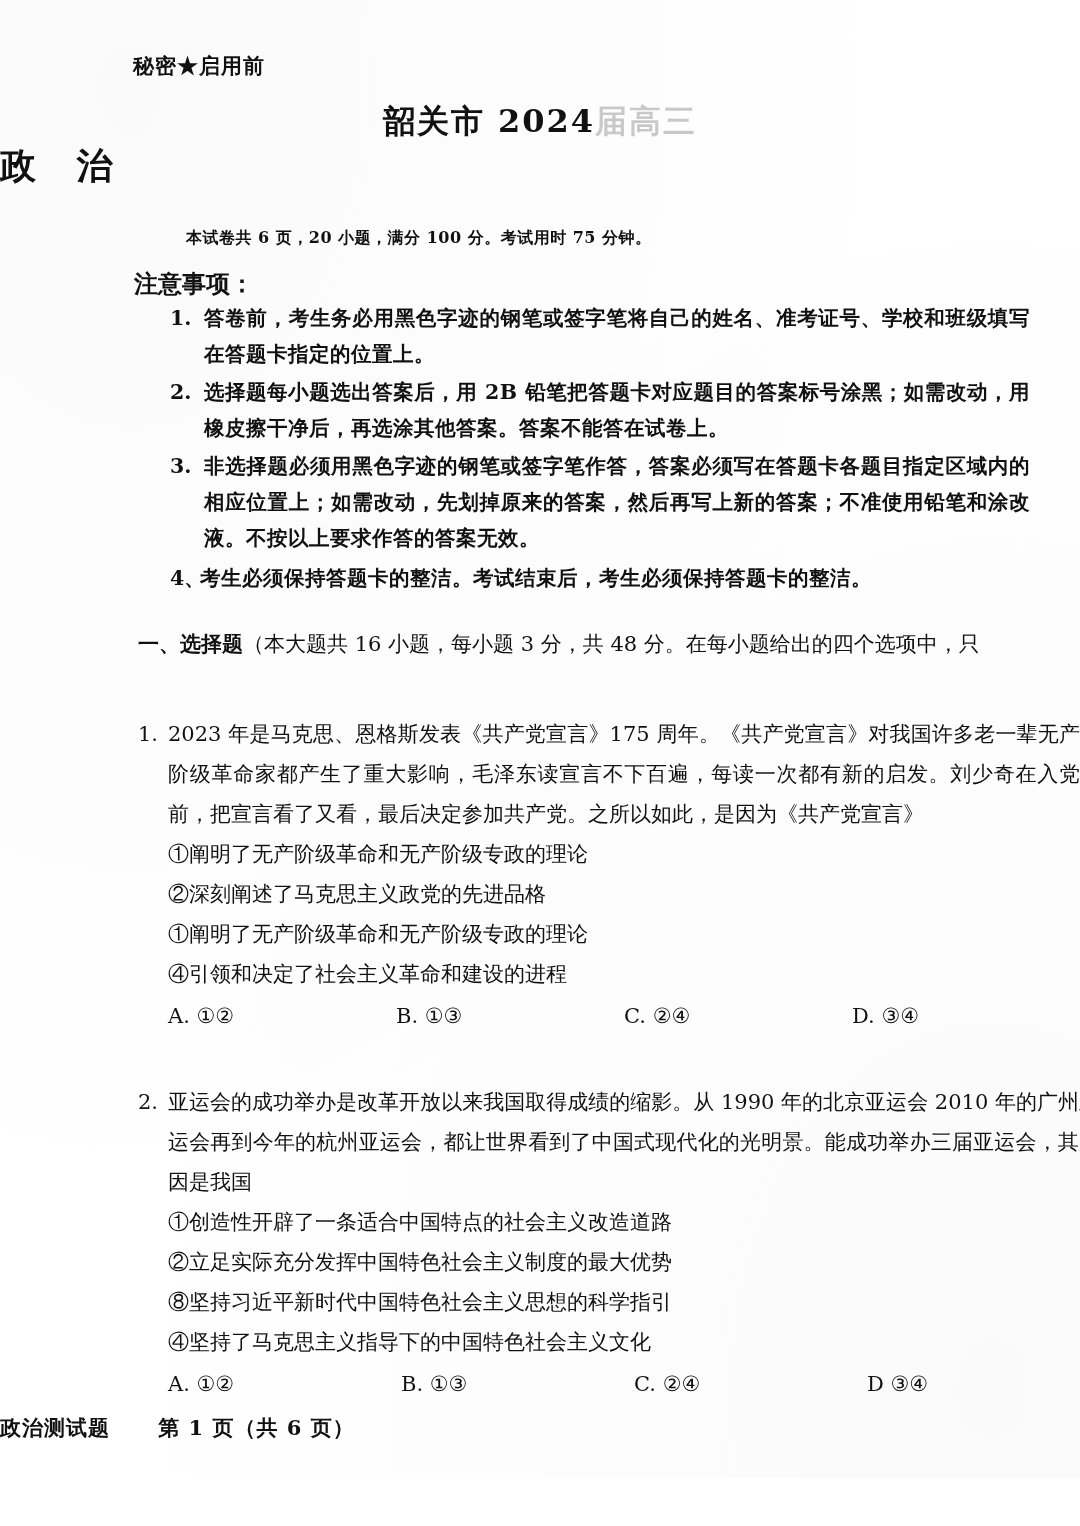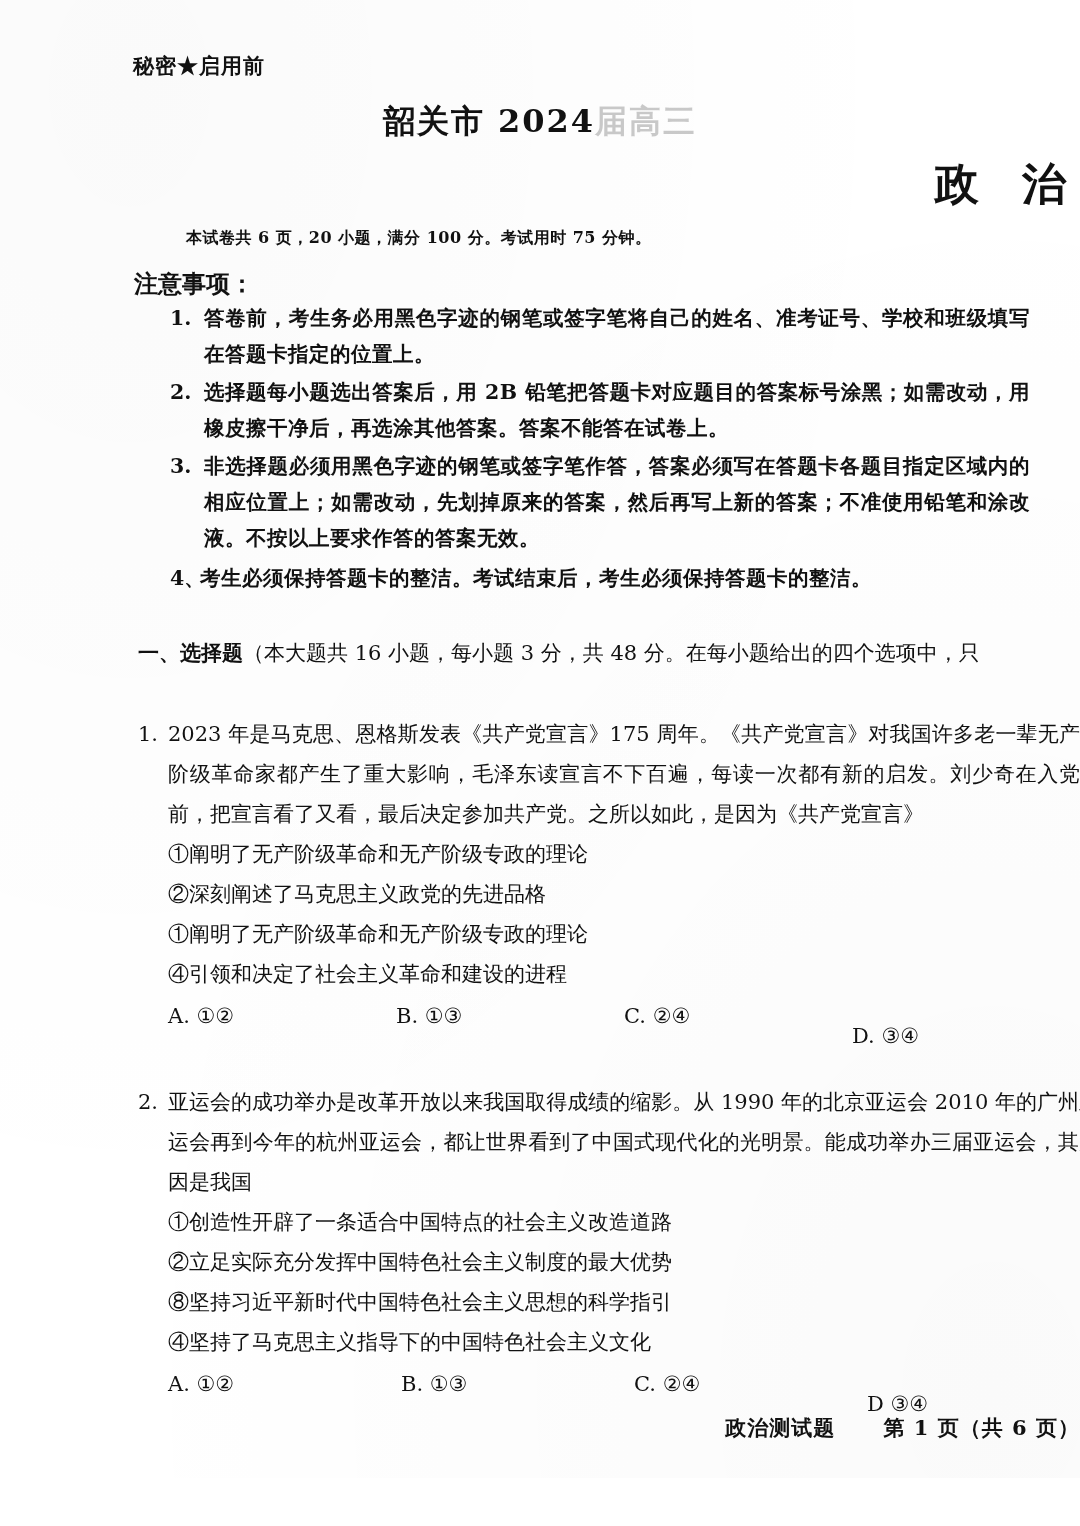--- a/index.html
+++ b/index.html
@@ -47,23 +47,23 @@
   }
   .title-main .faded {
     opacity: 0.22;
     filter: blur(0.6px);
     margin-top: 27px;
   }
   .title-sub {
     position: absolute;
     left: 0;
     right: 0;
-    top: 155px;
-    text-align: right;
-    font-size: 44px;
+    top: 142px;
+    text-align: left;
+    font-size: 36px;
     font-weight: bold;
     letter-spacing: 14px;
   }
 
   .exam-meta {
     position: absolute;
     left: 186px;
     top: 228px;
     font-size: 16px;
     font-weight: bold;
@@ -106,21 +106,21 @@
   }
   .notice-item.n4 .notice-num { width: 30px; flex: 0 0 30px;}
 
   
   .section-one {
     position: absolute;
     left: 138px;
     top: 632px;
     width: 890px;
     font-size: 21px;
-    line-height: 41px;
+    line-height: 24px;
   }
   .section-one .sec-label {
     font-weight: bold;
   }
   .section-one .sec-desc {
     font-weight: normal;
   }
   .section-one .line2 {
     margin-left: 36px;
   }
@@ -155,31 +155,30 @@
   .choices {
     display: flex;
     margin-top: 2px;
   }
   .choice {
     width: 228px;
     flex: 0 0 228px;
   }
   .choice.last {
     width: auto;
-    margin-top: 20px;
   }
   .q2 .choice { width: 233px; flex: 0 0 233px; }
 
   
   .footer {
     position: absolute;
     left: 0;
     right: 0;
     bottom: 36px;
-    text-align: right;
+    text-align: left;
     font-size: 21px;
     font-weight: bold;
     letter-spacing: 1px;
   }
   .footer .fleft { margin-right: 40px; }
 
   
   .paper-tint {
     position: absolute;
     inset: 0;

